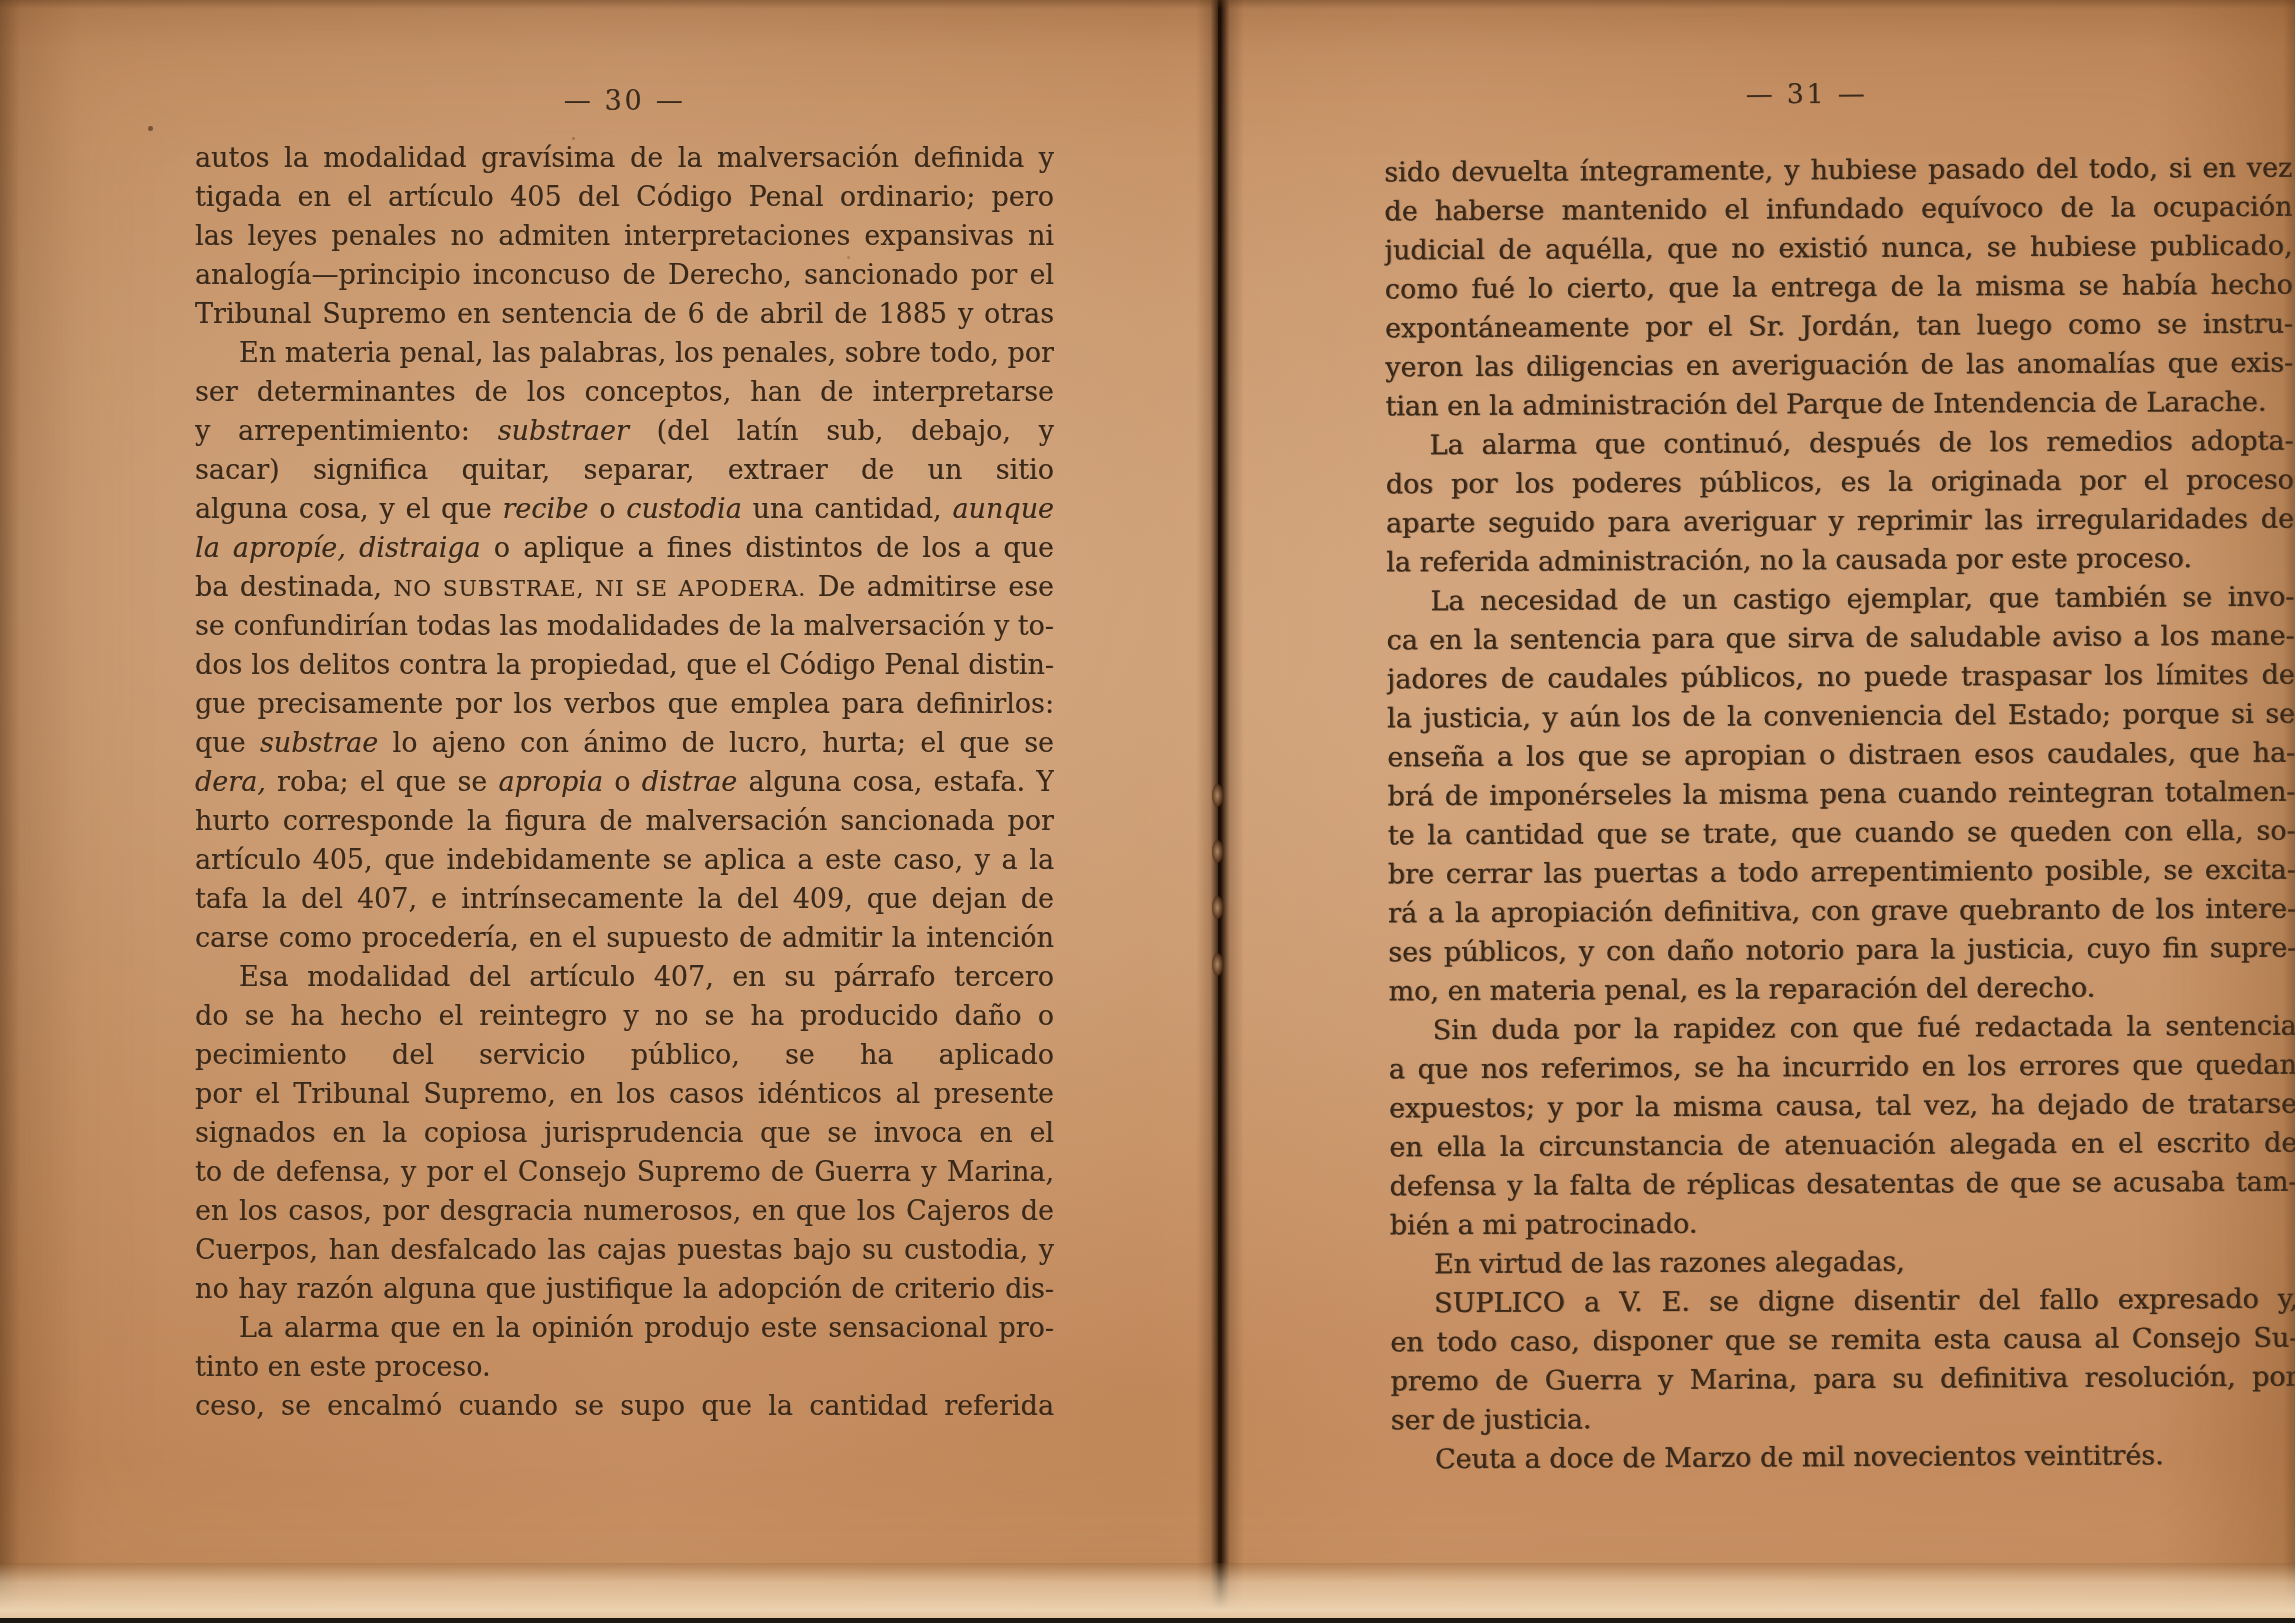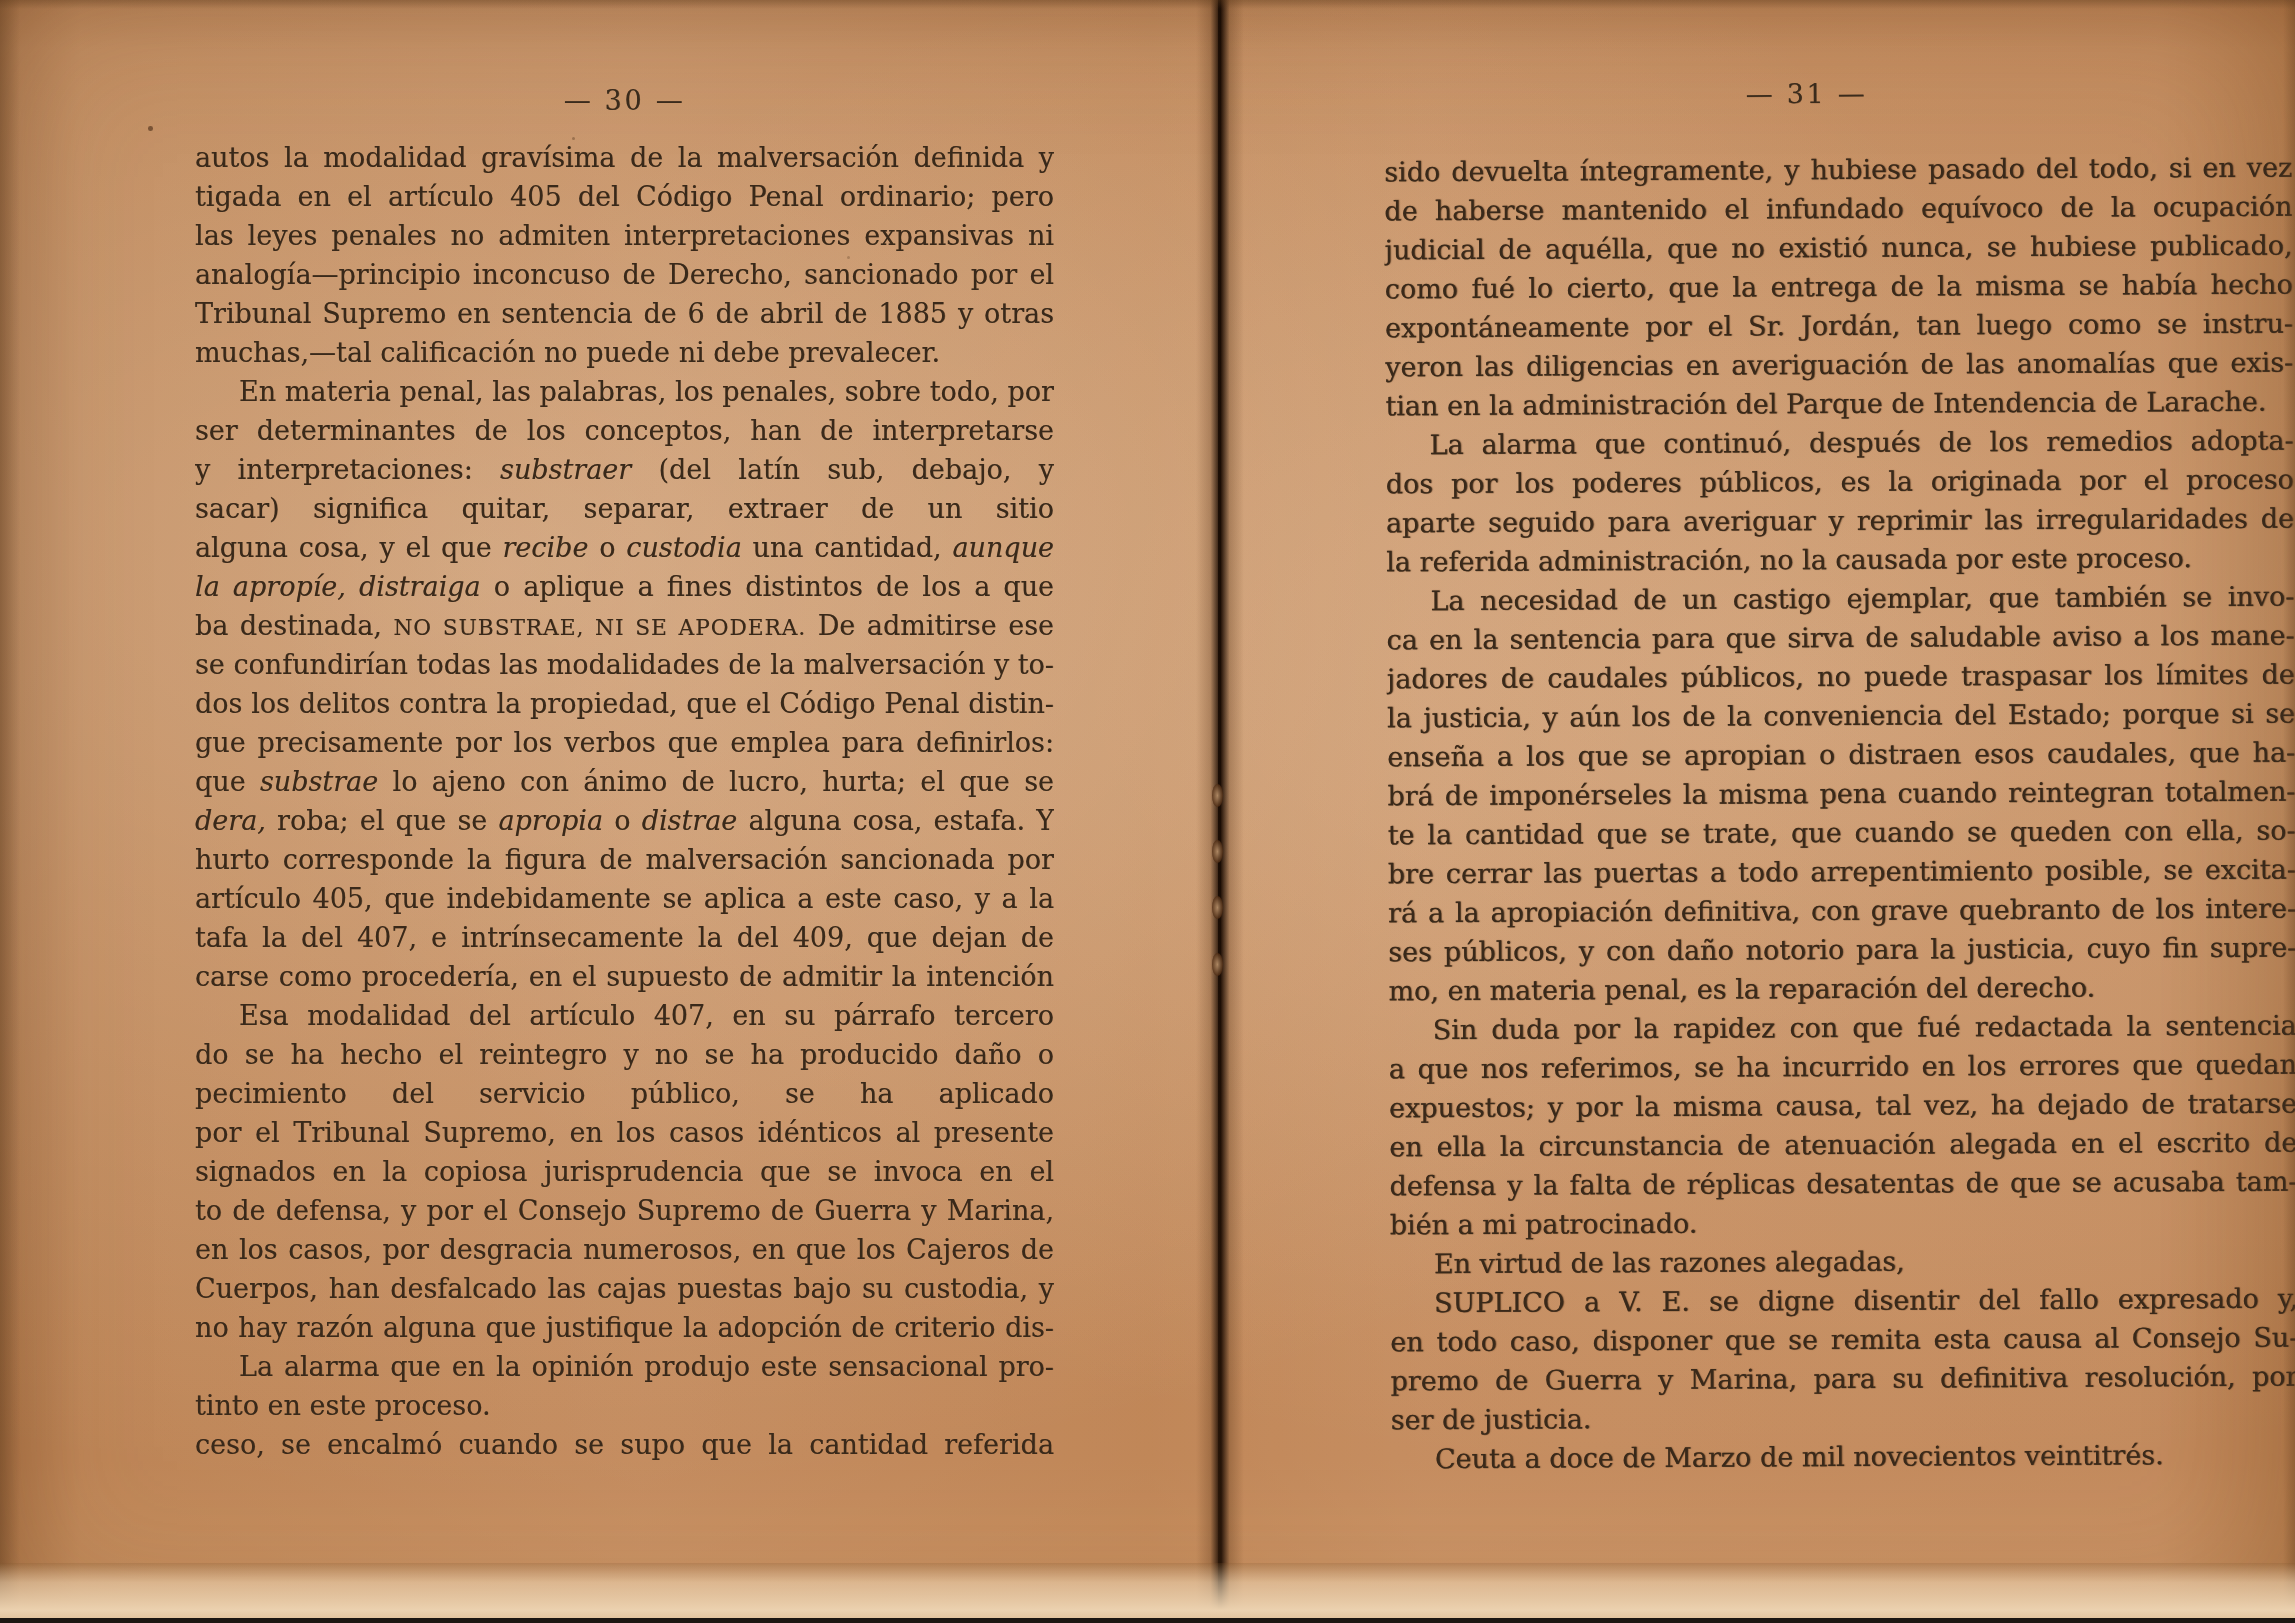--- a/index.html
+++ b/index.html
@@ -91,24 +91,23 @@
 
 <div class="scan">
   <div class="page left">
     <div class="pnum left-pnum">— 30 —</div>
     <div class="ptext left-ptext">
         <div class="line j">autos la modalidad gravísima de la malversación definida y cas-</div>
         <div class="line j">tigada en el artículo 405 del Código Penal ordinario; pero como</div>
         <div class="line j">las leyes penales no admiten interpretaciones expansivas ni de</div>
         <div class="line j">analogía—principio inconcuso de Derecho, sancionado por el</div>
         <div class="line j">Tribunal Supremo en sentencia de 6 de abril de 1885 y otras</div>
-        <div class="line">muchas,—tal calificación no puede ni debe prevalecer.</div>
         <div class="line indent j">En materia penal, las palabras, los penales, sobre todo, por</div>
         <div class="line j">ser determinantes de los conceptos, han de interpretarse extricta</div>
-        <div class="line j"><span>y interpretaciones: </span><span class="it">substraer</span><span> (del latín sub, debajo, y extrahere,</span></div>
+        <div class="line j"><span>y arrepentimiento: </span><span class="it">substraer</span><span> (del latín sub, debajo, y extrahere,</span></div>
         <div class="line j">sacar) significa quitar, separar, extraer de un sitio determinado</div>
         <div class="line j"><span>alguna cosa, y el que </span><span class="it">recibe</span><span> o </span><span class="it">custodia</span><span> una cantidad, </span><span class="it">aunque se</span></div>
         <div class="line j"><span class="it">la apropíe, distraiga</span><span> o aplique a fines distintos de los a que esta-</span></div>
         <div class="line j"><span>ba destinada, </span><span class="sc">NO SUBSTRAE, NI SE APODERA.</span><span> De admitirse ese error,</span></div>
         <div class="line j">se confundirían todas las modalidades de la malversación y to-</div>
         <div class="line j">dos los delitos contra la propiedad, que el Código Penal distin-</div>
         <div class="line j">gue precisamente por los verbos que emplea para definirlos: el</div>
         <div class="line j"><span>que </span><span class="it">substrae</span><span> lo ajeno con ánimo de lucro, hurta; el que se </span><span class="it">apo-</span></div>
         <div class="line j"><span class="it">dera,</span><span> roba; el que se </span><span class="it">apropia</span><span> o </span><span class="it">distrae</span><span> alguna cosa, estafa. Y al</span></div>
         <div class="line j">hurto corresponde la figura de malversación sancionada por el</div>

